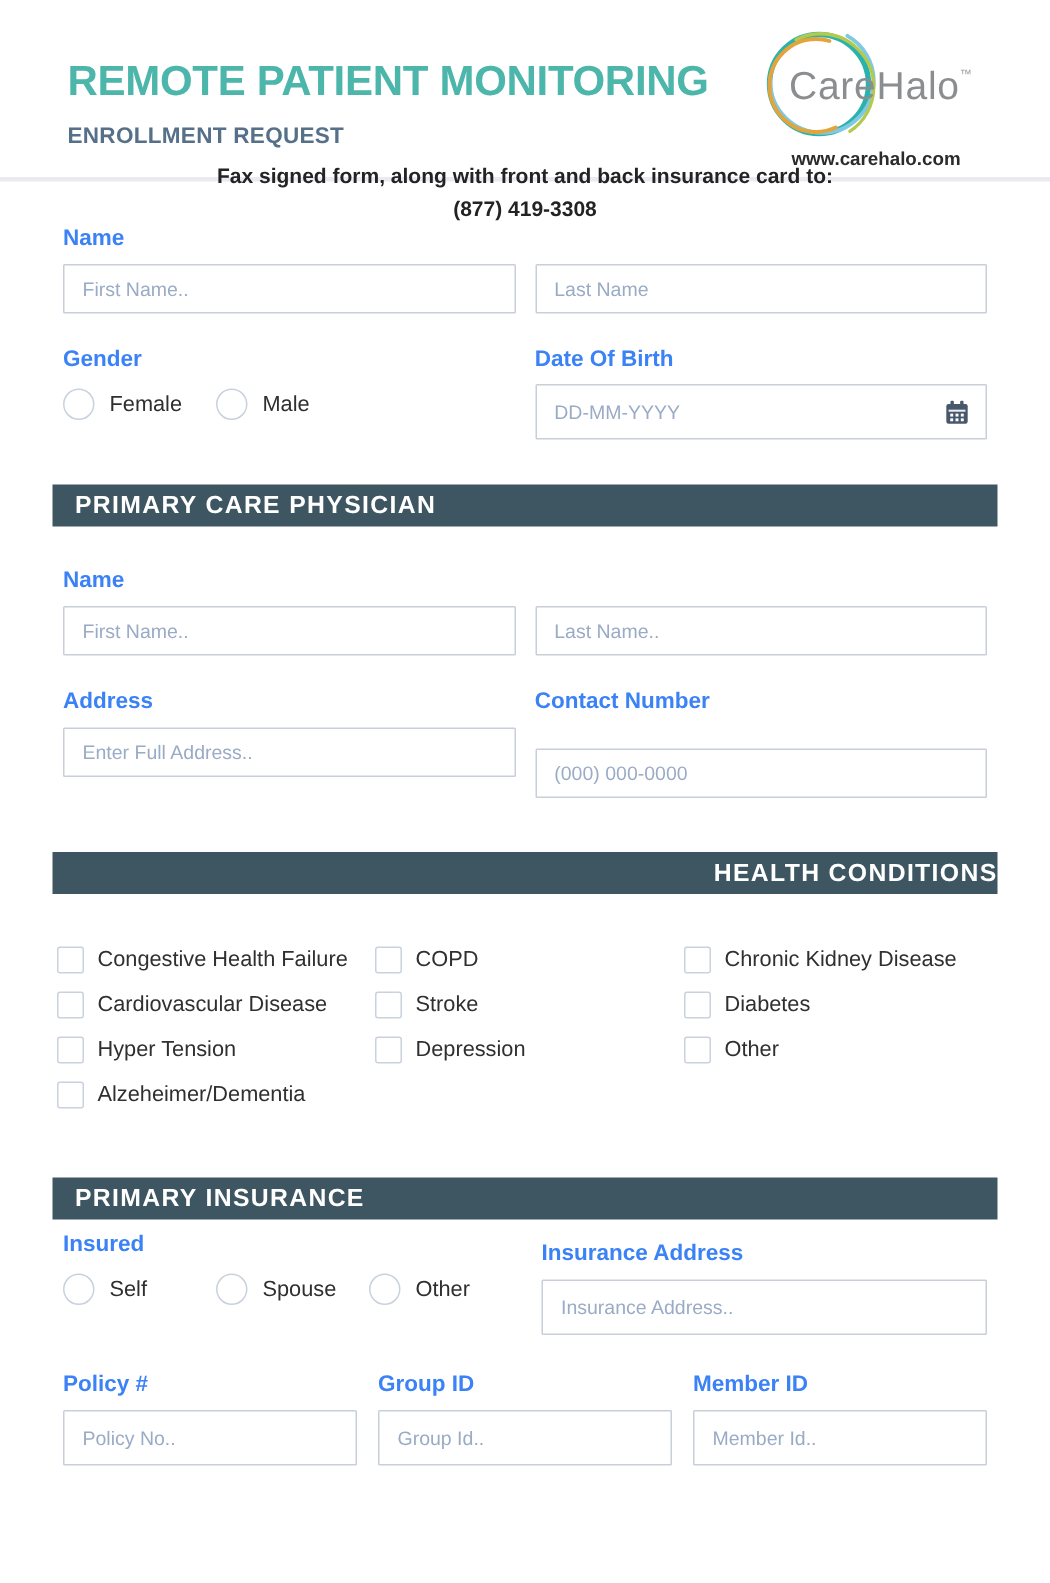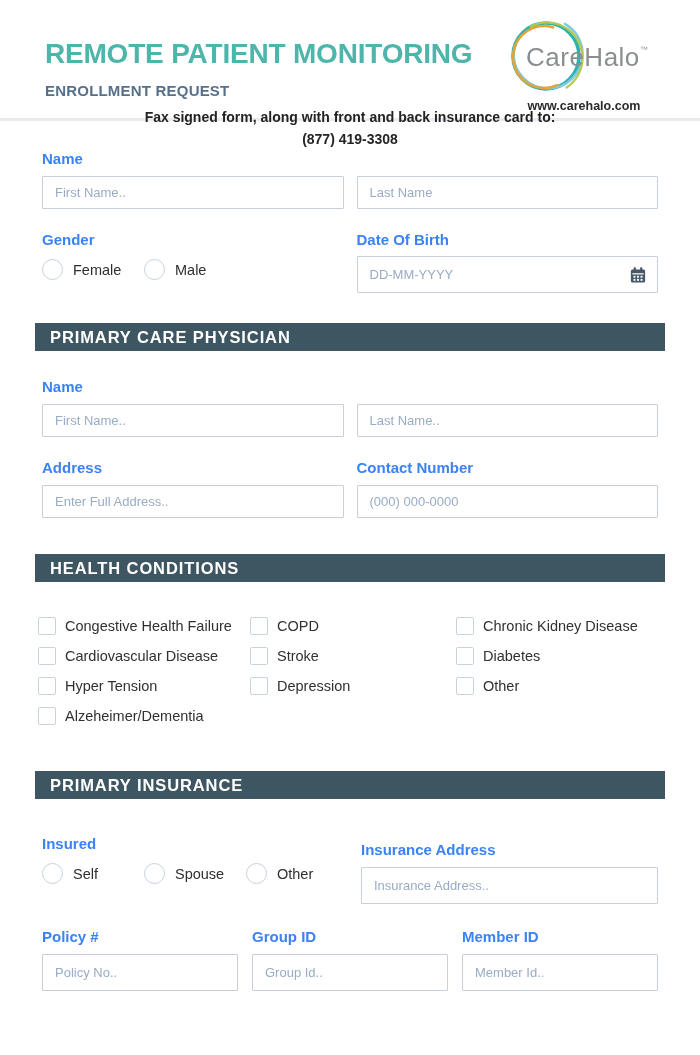--- a/index.html
+++ b/index.html
@@ -53,22 +53,22 @@
 
   
   .cond-grid { margin:35px 3px 0 3px; display:grid; grid-template-columns:212px 206px 1fr; }
   .cond-item { display:flex; align-items:center; gap:9px; height:18px; margin-bottom:12px; cursor:pointer; }
   .cb { width:18px; height:18px; border:1px solid #c9d2de; border-radius:2px; background:#fff; flex:0 0 auto; }
   .cond-label { font-size:14.5px; color:#303030; white-space:nowrap; }
 
   
   .pt-29 { padding-top:29px; } .pt-27 { padding-top:27px; }
   .mt-8 { margin-top:8px; } .mt-9 { margin-top:9px; }
-  .mt-20 { margin-top:36px; } .mt-22 { margin-top:22px; }
-  .mt-24 { margin-top:24px; } .mt-34 { margin-top:34px; } .mt-36 { margin-top:36px; }
+  .mt-20 { margin-top:8px; } .mt-22 { margin-top:22px; }
+  .mt-24 { margin-top:24px; } .mt-34 { margin-top:34px; } .mt-36 { margin-top:36px;justify-content:flex-end; }
 </style>
 </head>
 <body>
 
 <div class="page">
 
   <div class="header">
     <div class="title">REMOTE PATIENT MONITORING</div>
     <div class="subtitle">ENROLLMENT REQUEST</div>
     <div class="fax">
@@ -143,21 +143,21 @@
         <input class="text" type="text" placeholder="First Name.." style="">
         <input class="text" type="text" placeholder="Last Name.." style="">
       </div>
       <div class="grid-2 mt-22">
         <div>
           <div class="field-label">Address</div>
           <input class="text mt-9" style="margin-top: 9px;" type="text" placeholder="Enter Full Address..">
         </div>
         <div>
           <div class="field-label">Contact Number</div>
-          <input class="text" style="margin-top: 9px;" type="text" placeholder="(000) 000-0000">
+          <input class="text" style="margin-top: 23px;" type="text" placeholder="(000) 000-0000">
         </div>
       </div>
     </div>
 
     <div class="bar mt-36">
       <span>HEALTH CONDITIONS</span>
     </div>
     <div class="cond-grid">
       <div>
         <label class="cond-item">

